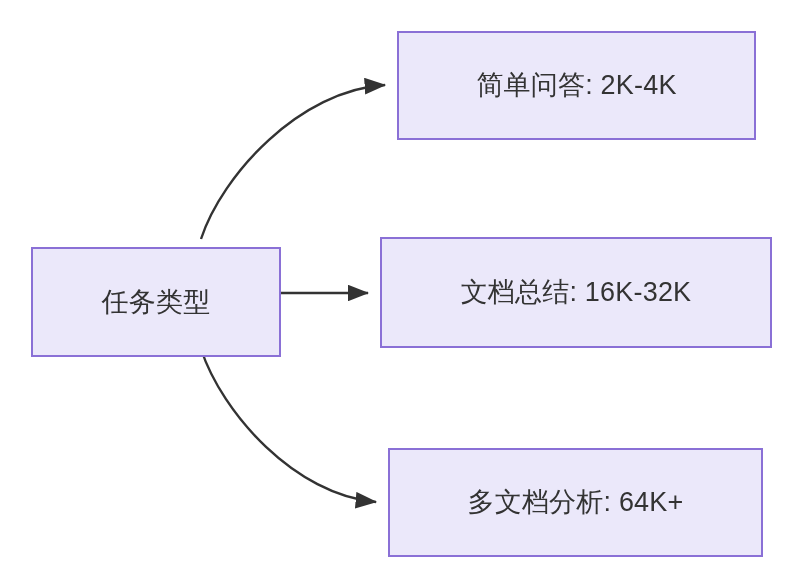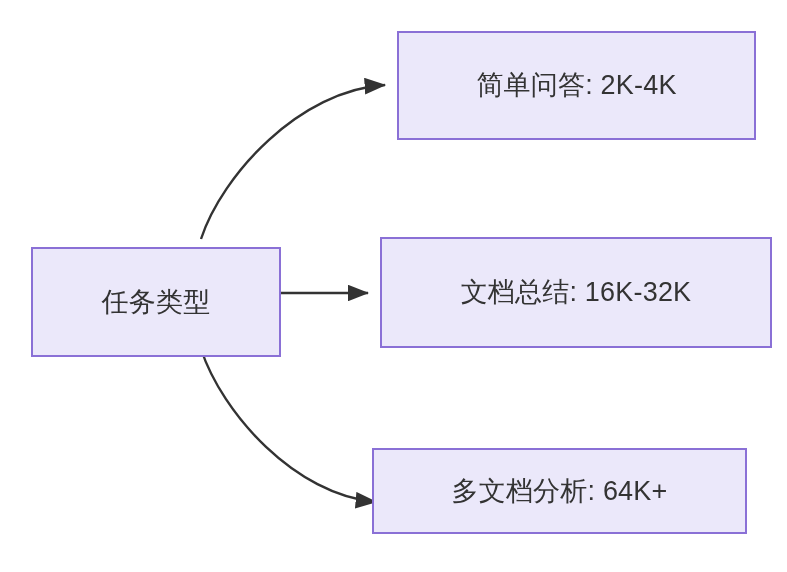--- a/index.html
+++ b/index.html
@@ -58,24 +58,24 @@
     height: 109px;
     align-items: center;
   }
   #node-doc-summary {
     left: 380px;
     top: 237px;
     width: 392px;
     height: 111px;
   }
   #node-multi-doc {
-    left: 372px;
+    left: 388px;
     top: 448px;
     width: 375px;
-    height: 86px;
+    height: 109px;
   }
 </style>
 </head>
 <body>
 
 <div id="diagram-canvas">
 
   <svg id="edge-layer" viewBox="0 0 787 572">
     <defs>
       <marker id="arrowhead" markerWidth="9" markerHeight="7" refX="8.5" refY="3.5" orient="auto" markerUnits="strokeWidth">

